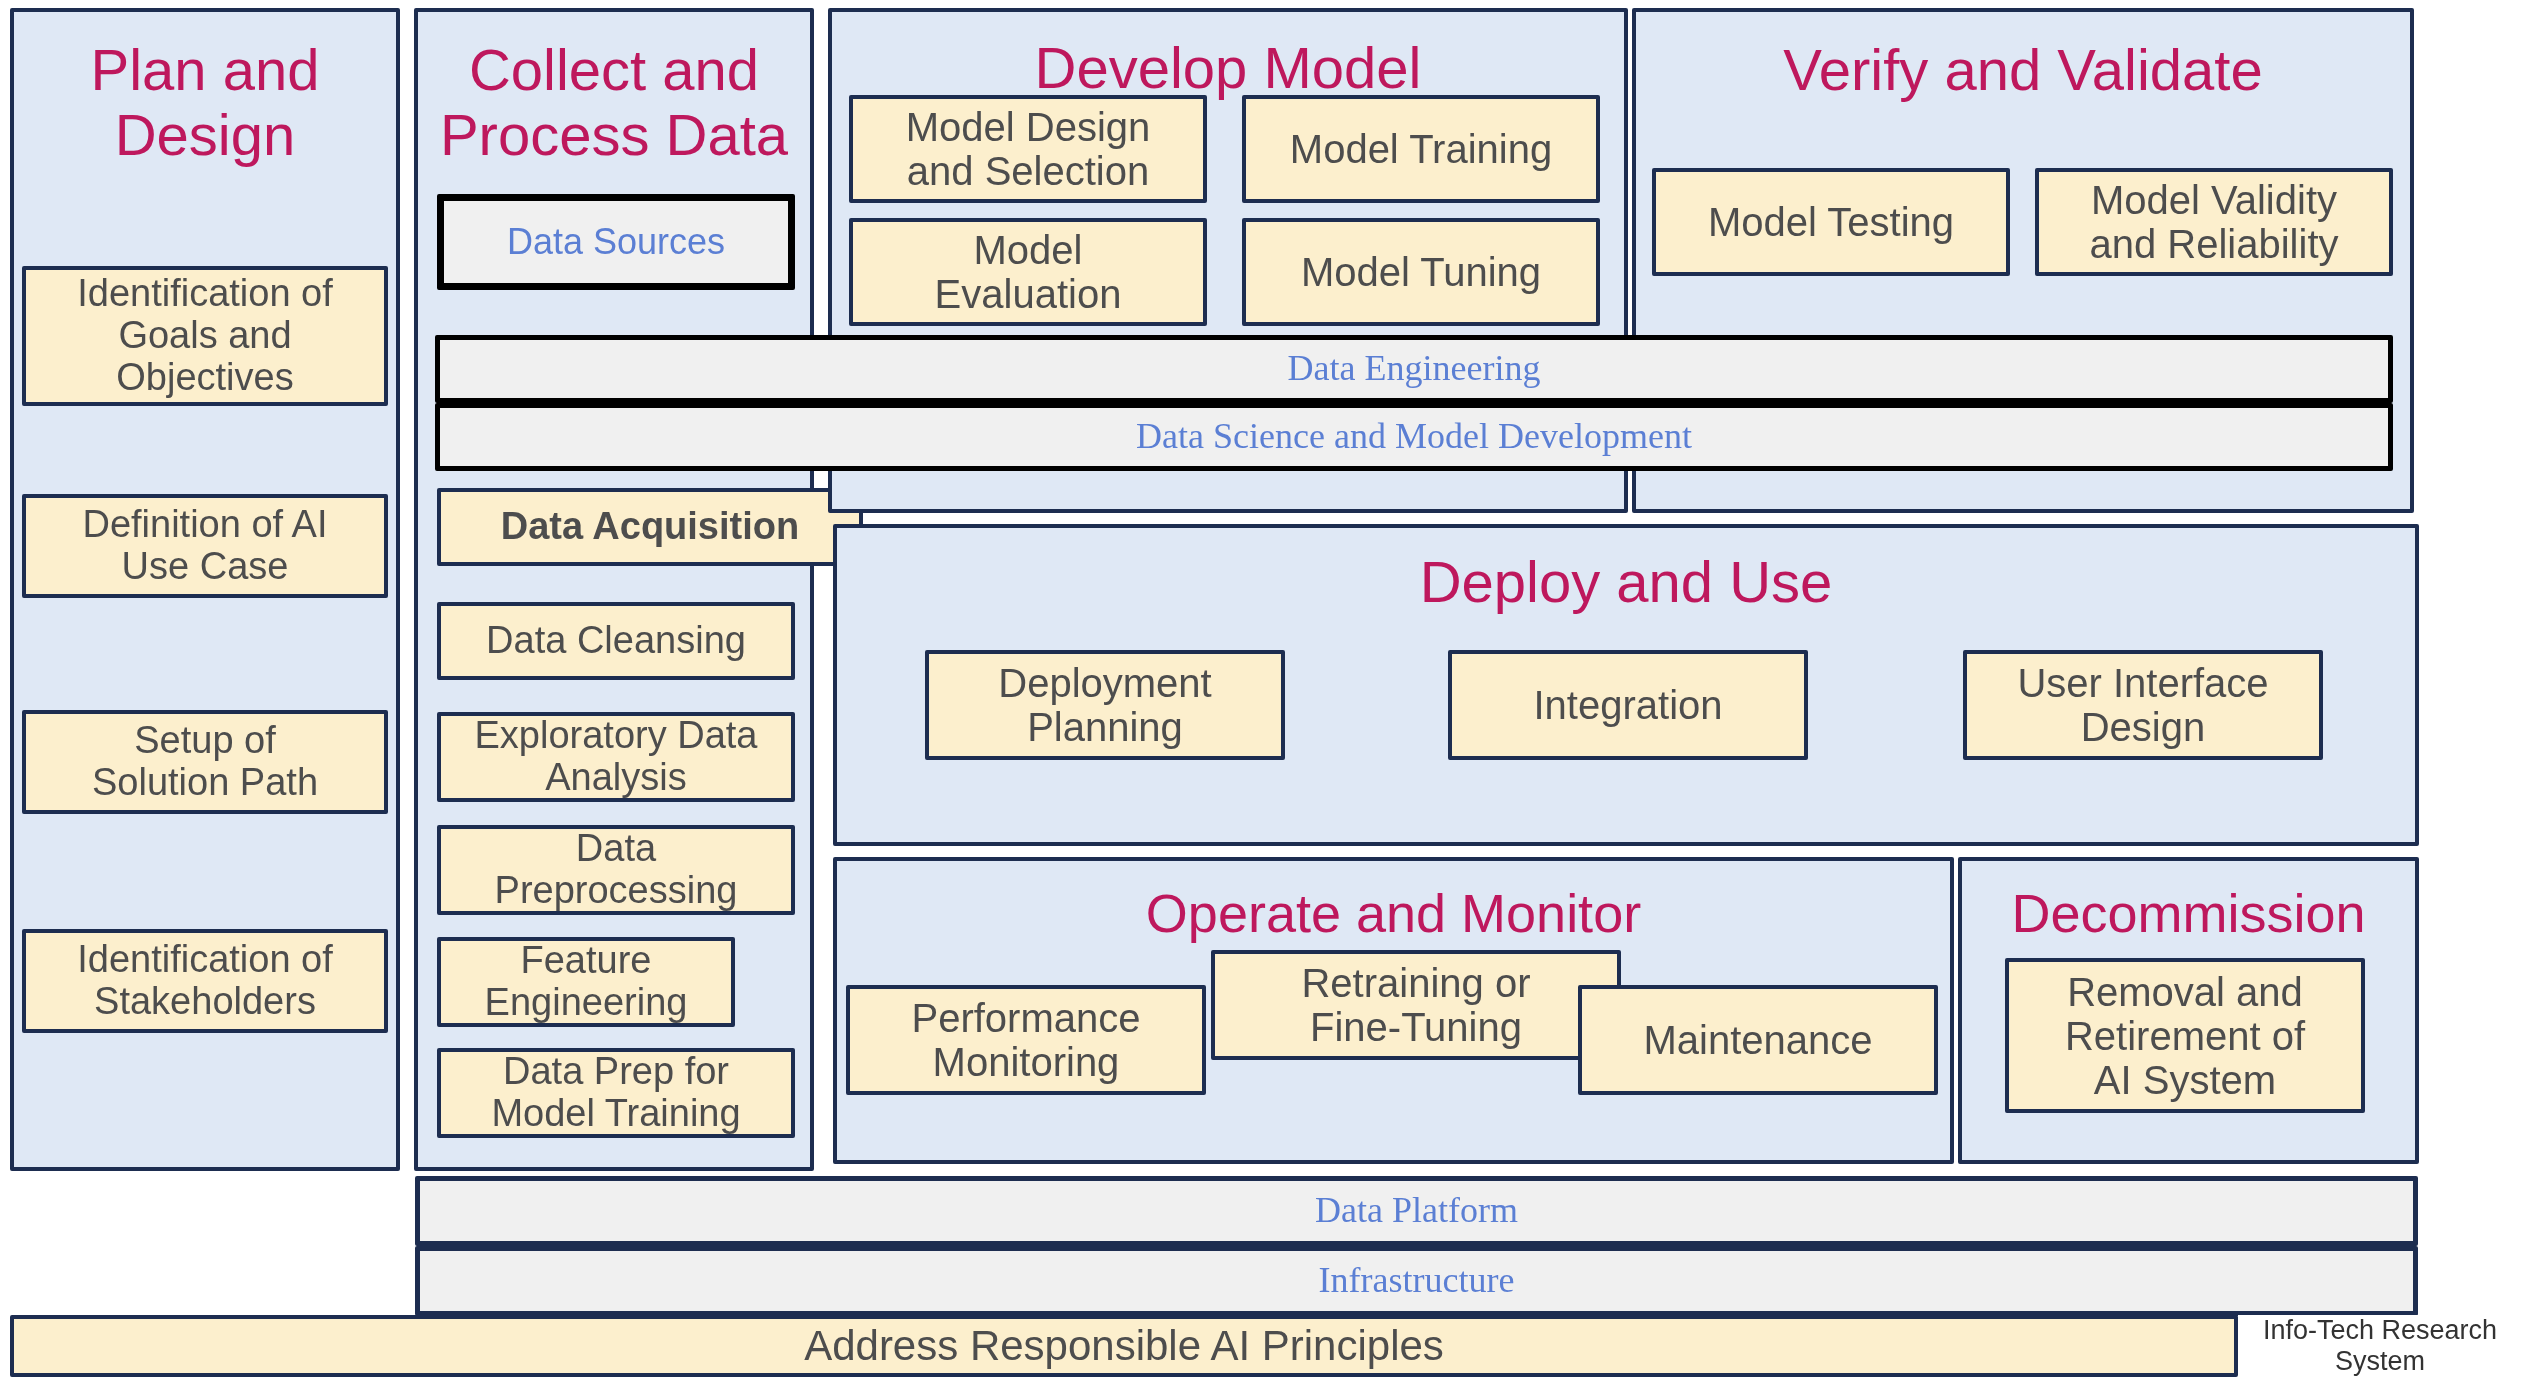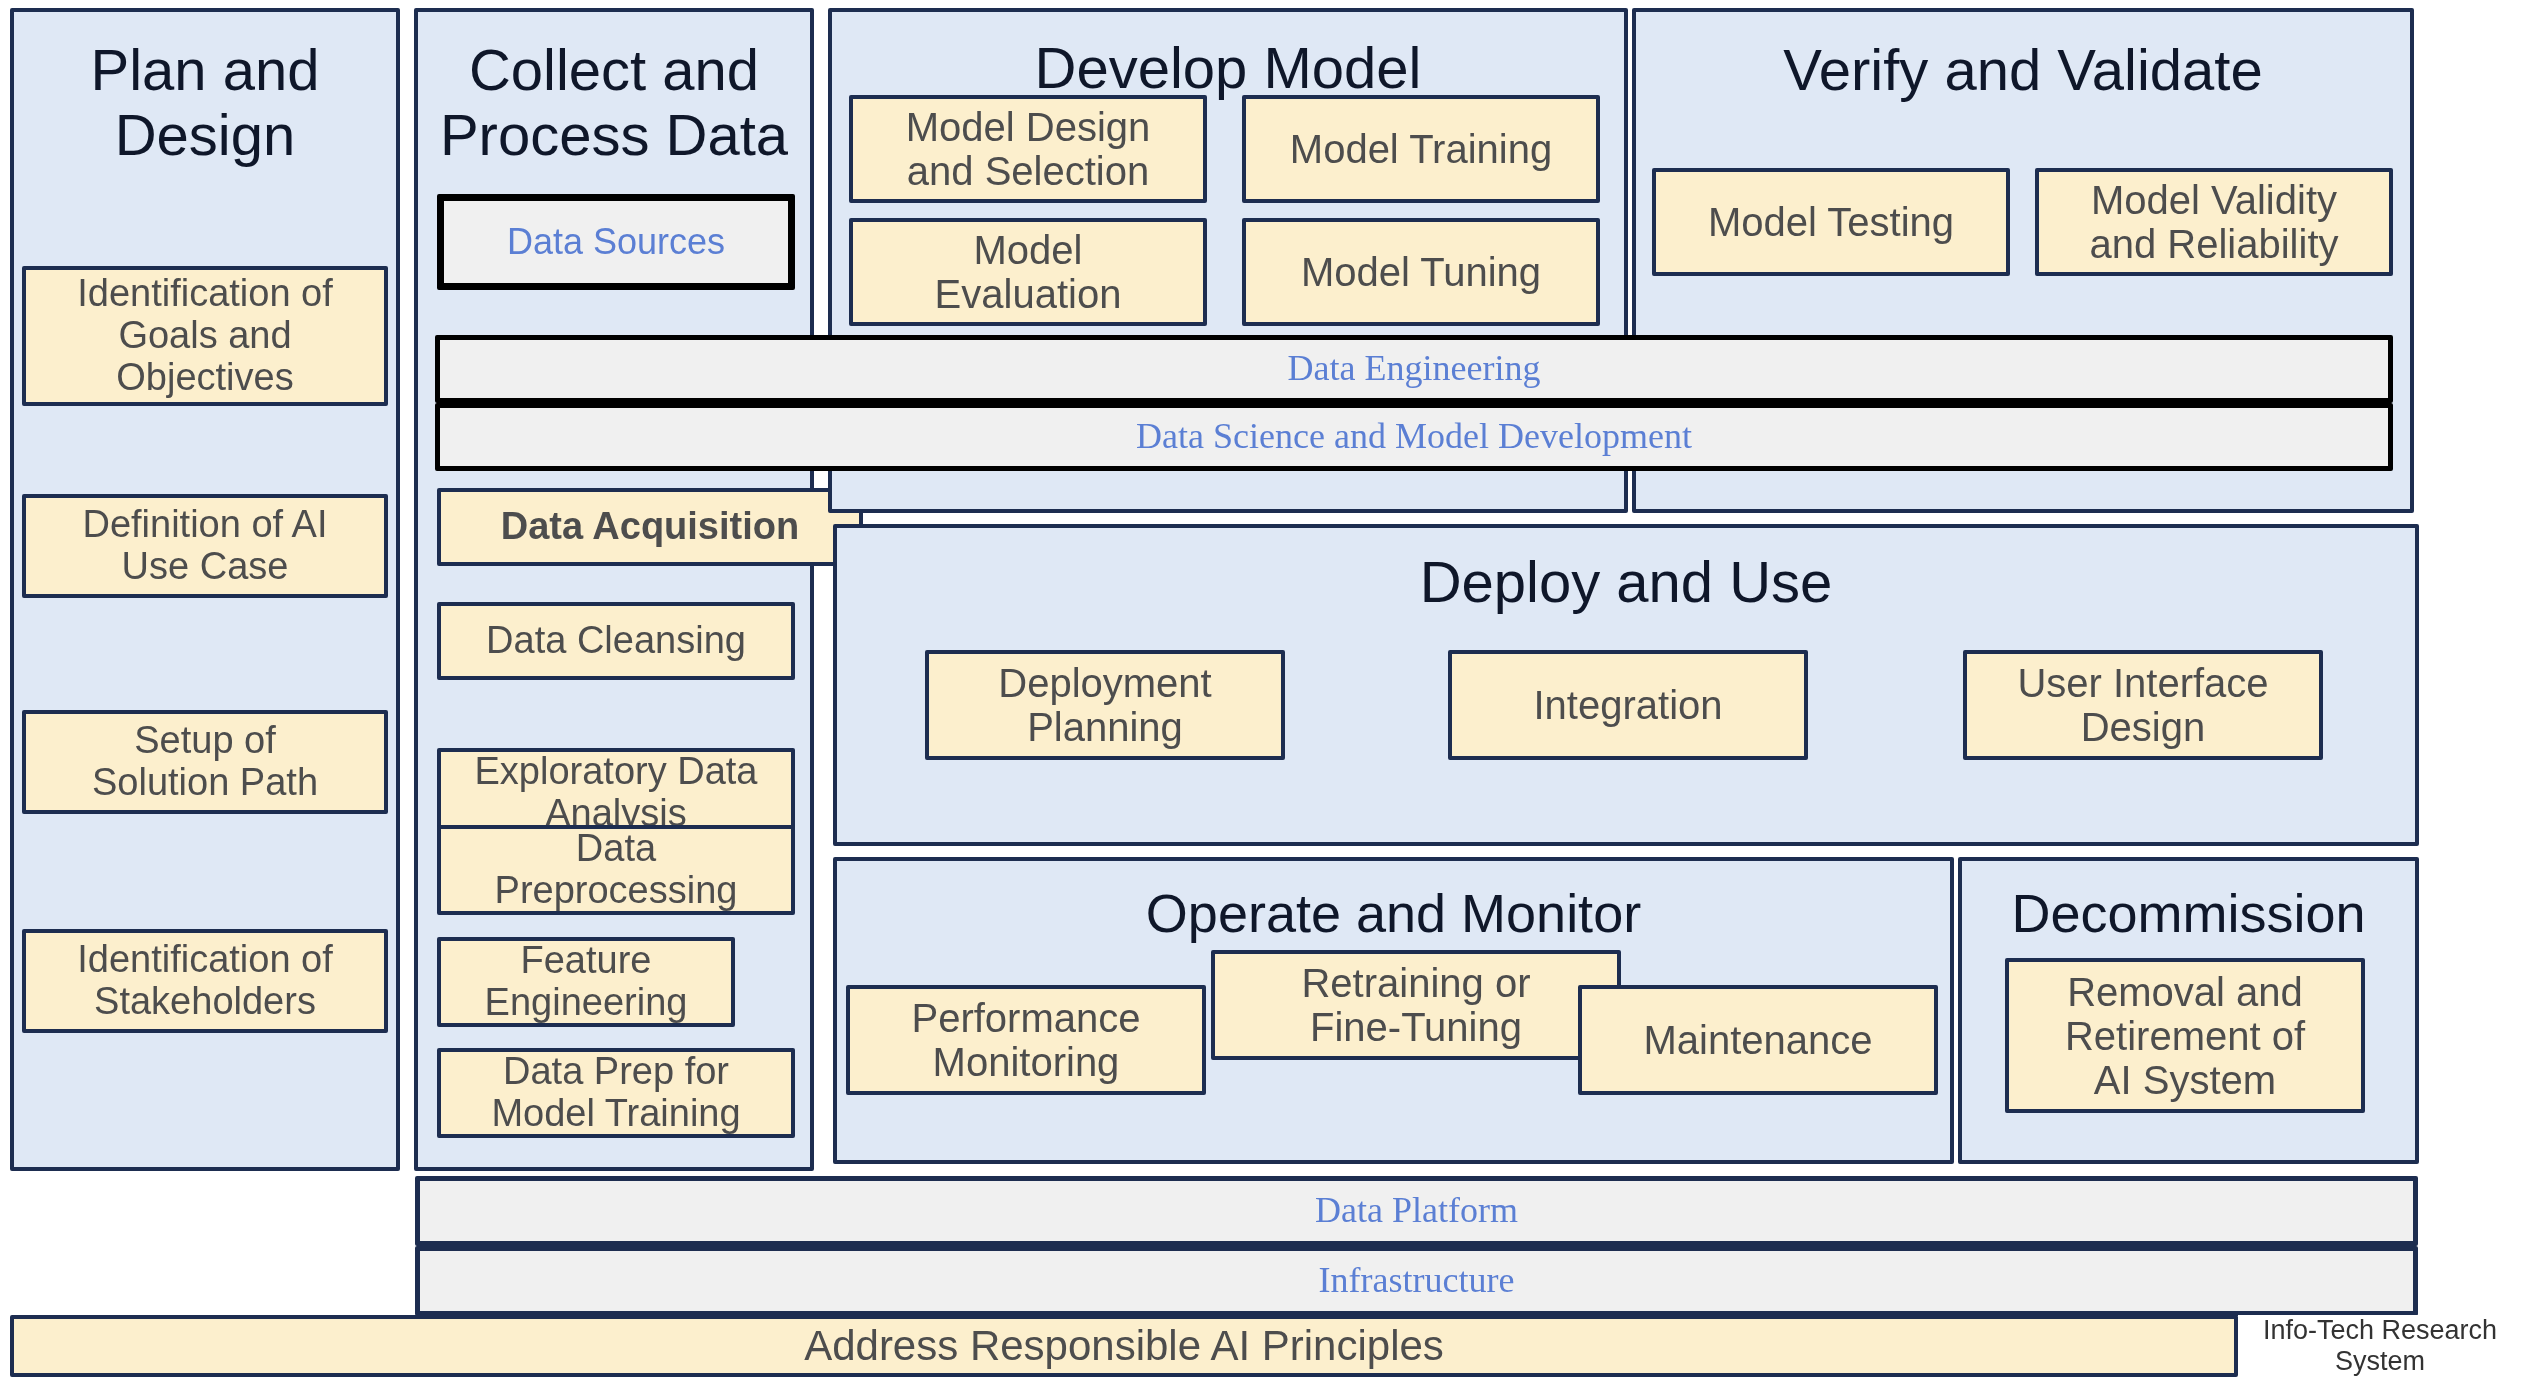--- a/index.html
+++ b/index.html
@@ -23,21 +23,21 @@
     box-sizing: border-box;
     background: #dfe8f5;
     border: 4px solid #1d2d50;
     border-radius: 2px;
   }
   .panel-title {
     position: absolute;
     left: 0;
     right: 0;
     text-align: center;
-    color: #0f172a;
+    color: #be185d;
     line-height: 1.12;
     white-space: pre-line;
   }
   .task {
     position: absolute;
     box-sizing: border-box;
     background: #fcefcd;
     border: 4px solid #1d2d50;
     border-radius: 2px;
     display: flex;
@@ -130,21 +130,21 @@
 Stakeholders</div>
 
   <div class="panel" style="left:414px; top:8px; width:400px; height:1163px;">
     <div class="panel-title t-head-lg" style="top:26px;">Collect and
 Process Data</div>
   </div>
   <div class="highlight-box t-band" style="left:437px; top:194px; width:358px; height:96px;">Data Sources</div>
 
   <div class="task t-task-md" style="left:437px; top:488px; width:426px; height:78px;font-weight:bold;">Data Acquisition</div>
   <div class="task t-task-md" style="left:437px; top:602px; width:358px; height:78px;">Data Cleansing</div>
-  <div class="task t-task-md" style="left:437px; top:712px; width:358px; height:90px;margin-top:36px;">Exploratory Data
+  <div class="task t-task-md" style="left:437px; top:712px; width:358px; height:90px;">Exploratory Data
 Analysis</div>
   <div class="task t-task-md" style="left:437px; top:825px; width:358px; height:90px;">Data
 Preprocessing</div>
   <div class="task t-task-md" style="left:437px; top:937px; width:298px; height:90px;">Feature
 Engineering</div>
   <div class="task t-task-md" style="left:437px; top:1048px; width:358px; height:90px;">Data Prep for
 Model Training</div>
 
   <div class="panel" style="left:828px; top:8px; width:800px; height:505px;">
     <div class="panel-title t-head-lg" style="top:24px;">Develop Model</div>

